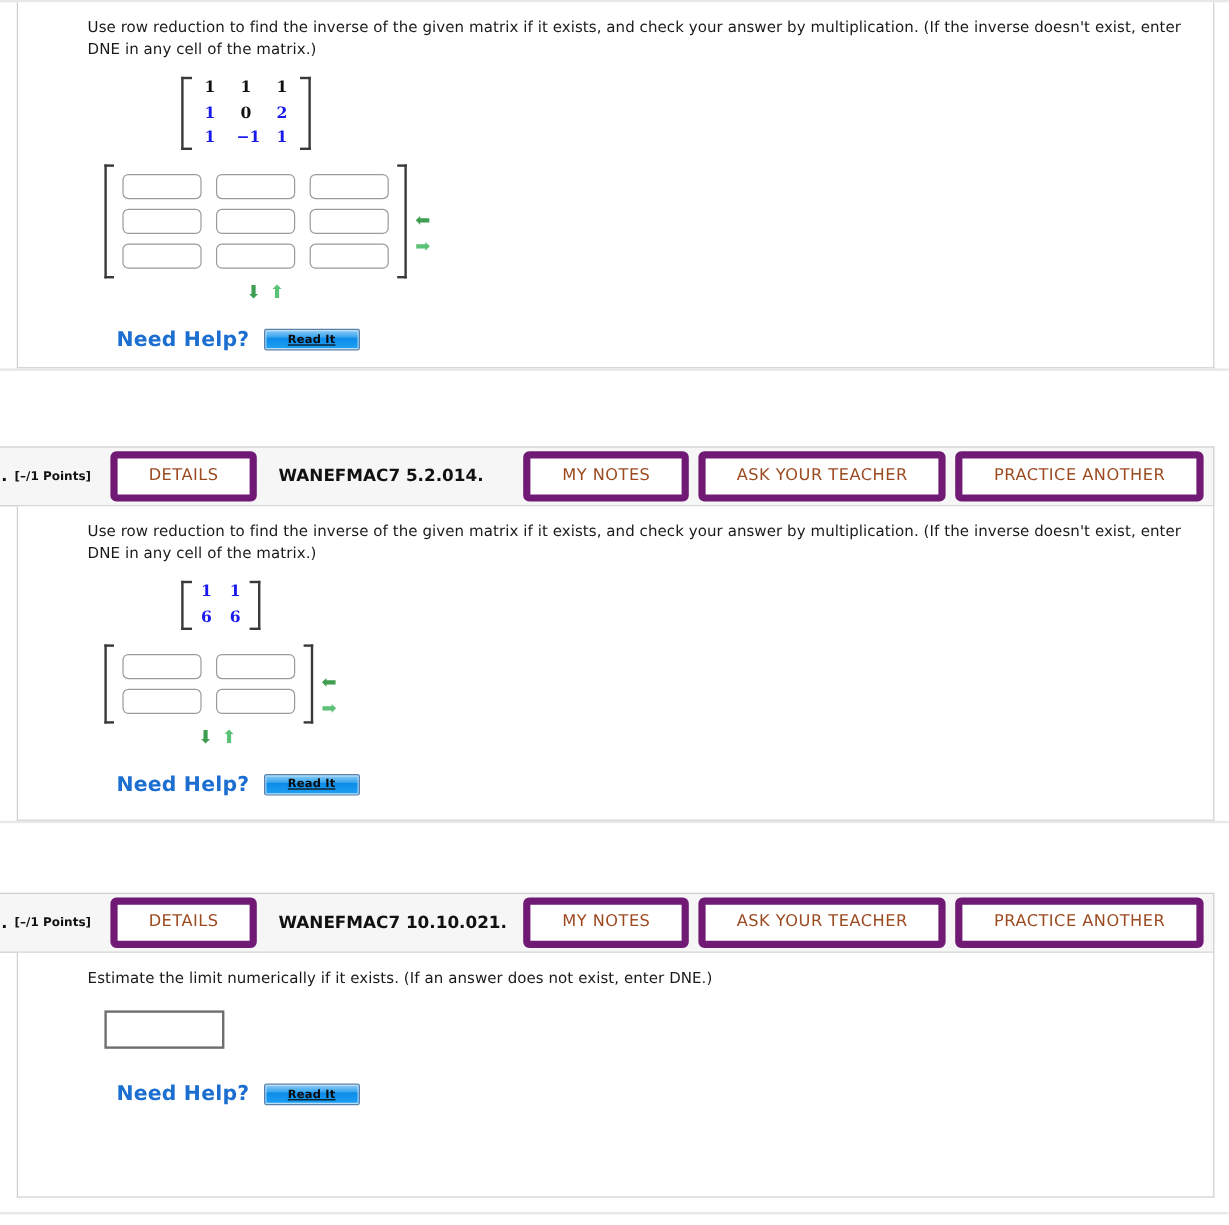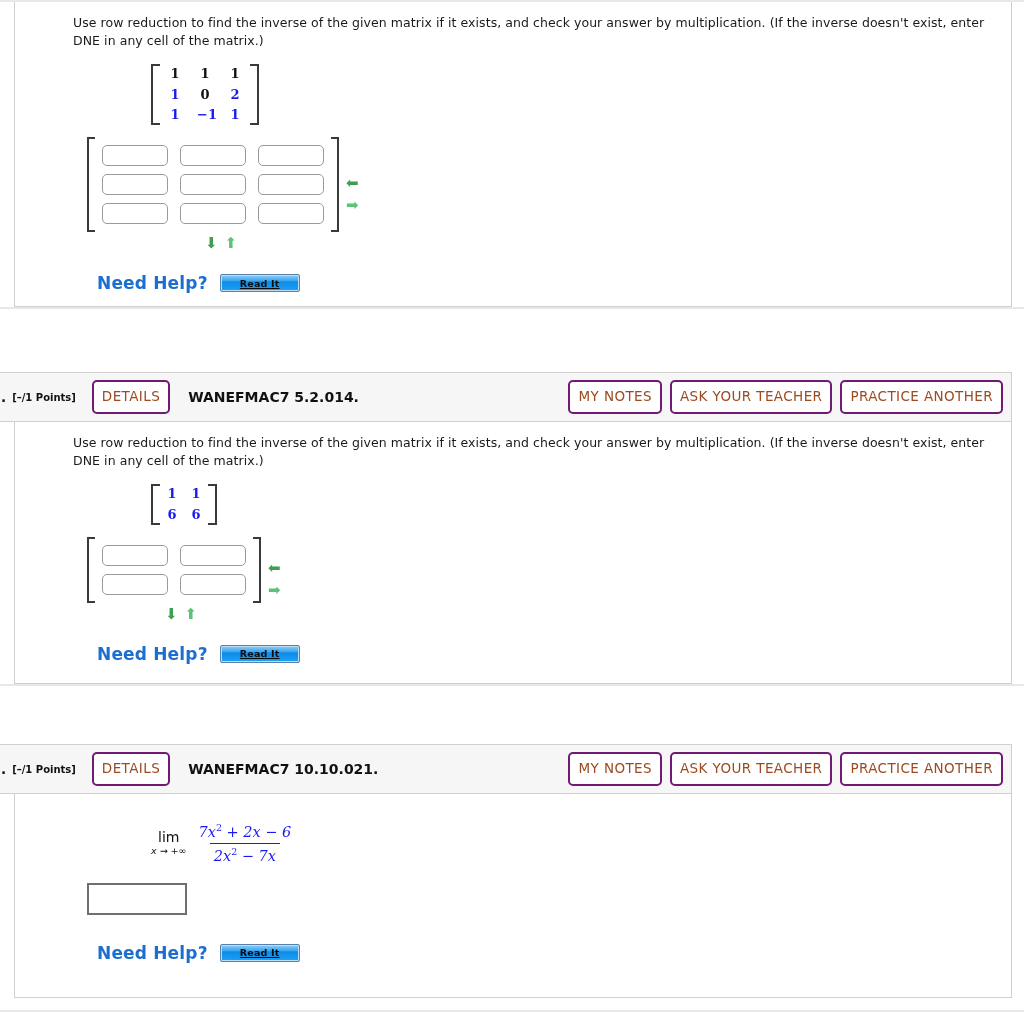--- a/index.html
+++ b/index.html
@@ -47,28 +47,28 @@
     padding-left: 2px;
   }
   .points {
     font-size: 10px;
     font-weight: bold;
     color: #111;
     white-space: nowrap;
     margin-right: 16px;
   }
   .obtn {
-    border: 2px solid #701a75;
+    border: 6px solid #701a75;
     border-radius: 5px;
     background: #ffffff;
     color: #9c4a20;
     font-size: 13.5px;
     font-weight: 500;
     letter-spacing: 0.03em;
-    padding: 8px 8px;
+    padding: 8px 26px;
     cursor: pointer;
     white-space: nowrap;
     line-height: 1;
     font-family: "DejaVu Sans", "Liberation Sans", sans-serif;
   }
   .qcode {
     font-size: 14px;
     font-weight: bold;
     color: #111;
     margin-left: 18px;
@@ -370,33 +370,22 @@
   <span class="qcode">WANEFMAC7 10.10.021.</span>
   <span class="hdr-right">
     <button class="obtn">MY NOTES</button>
     <button class="obtn">ASK YOUR TEACHER</button>
     <button class="obtn">PRACTICE ANOTHER</button>
   </span>
 </div>
 
 <div class="qpanel" style="left:14px; top:794px; width:998px; height:204px;">
   <div class="qbody">
-
-    <div style="margin:16px 0 0 78px;">
-      <div class="limit-exp">
-        <span class="lim-op">
-          <span class="lim-word">lim</span>
-          <span class="lim-sub">x → +∞</span>
-        </span>
-        <span class="frac">
-          <span class="num"><span>7x</span><sup>2</sup><span> + 2x − 6</span></span>
-          <span class="den"><span>2x</span><sup>2</sup><span> − 7x</span></span>
-        </span>
-      </div>
-    </div>
+    <div class="qtext">Estimate the limit numerically if it exists. (If an answer does not exist, enter DNE.)</div>
+
 
     <input class="ansbox" type="text" style="margin: 18px 0px 0px 14px;" placeholder="">
 
     <div class="needhelp" style="margin:28px 0 0 24px;">
       <span class="nh-label">Need Help?</span>
       <button class="readit">
         <span>Read It</span>
       </button>
     </div>
   </div>

